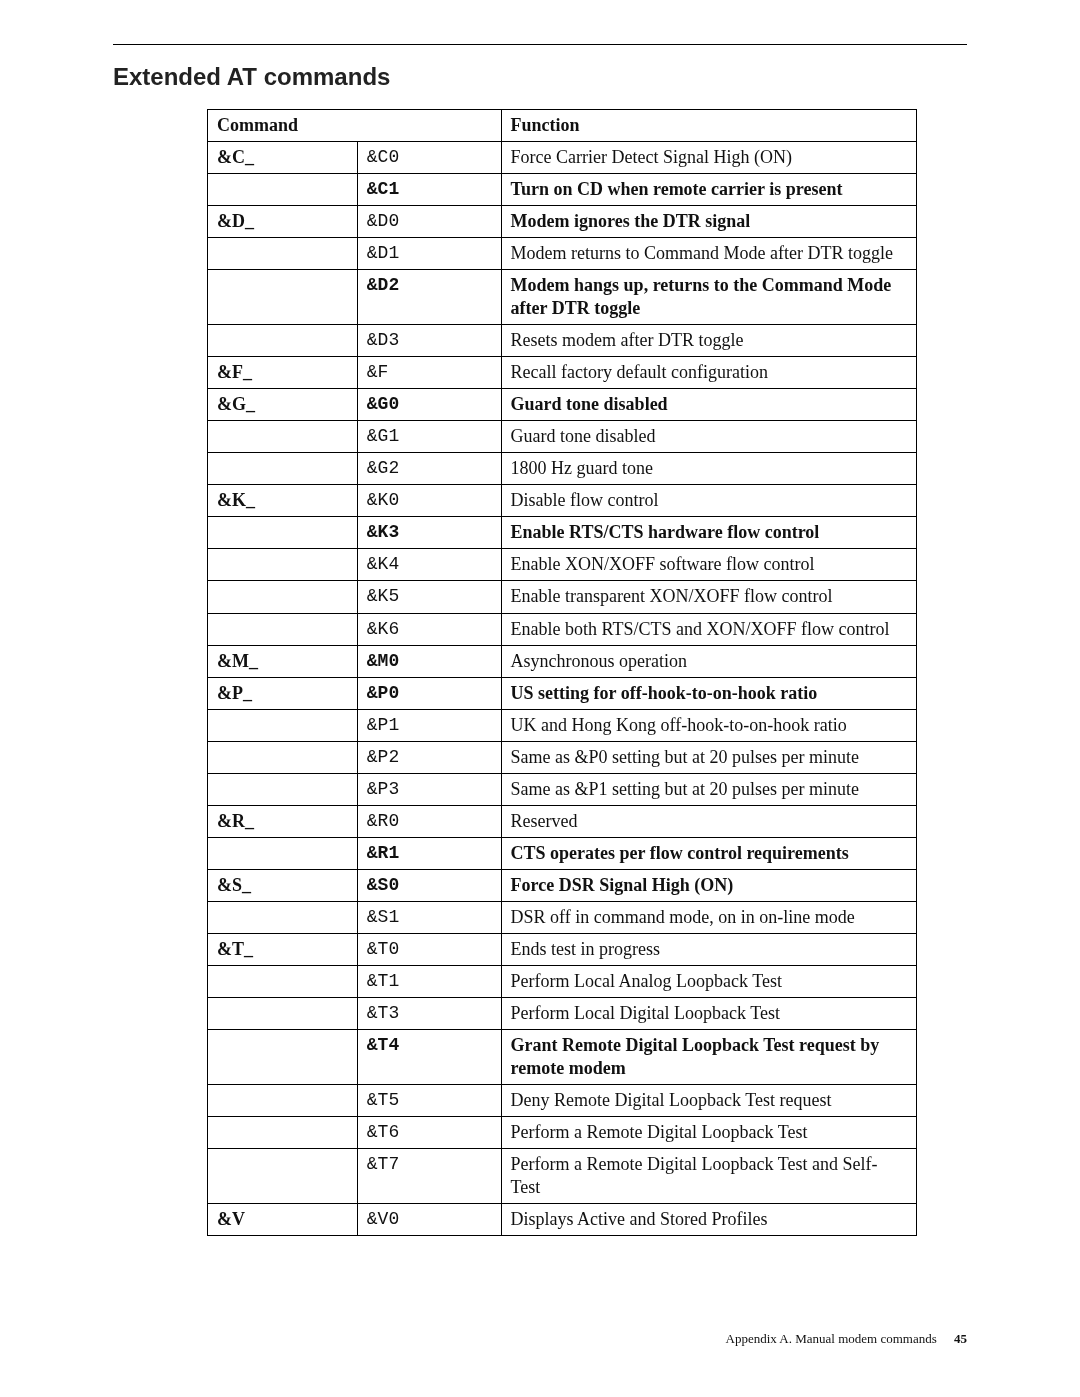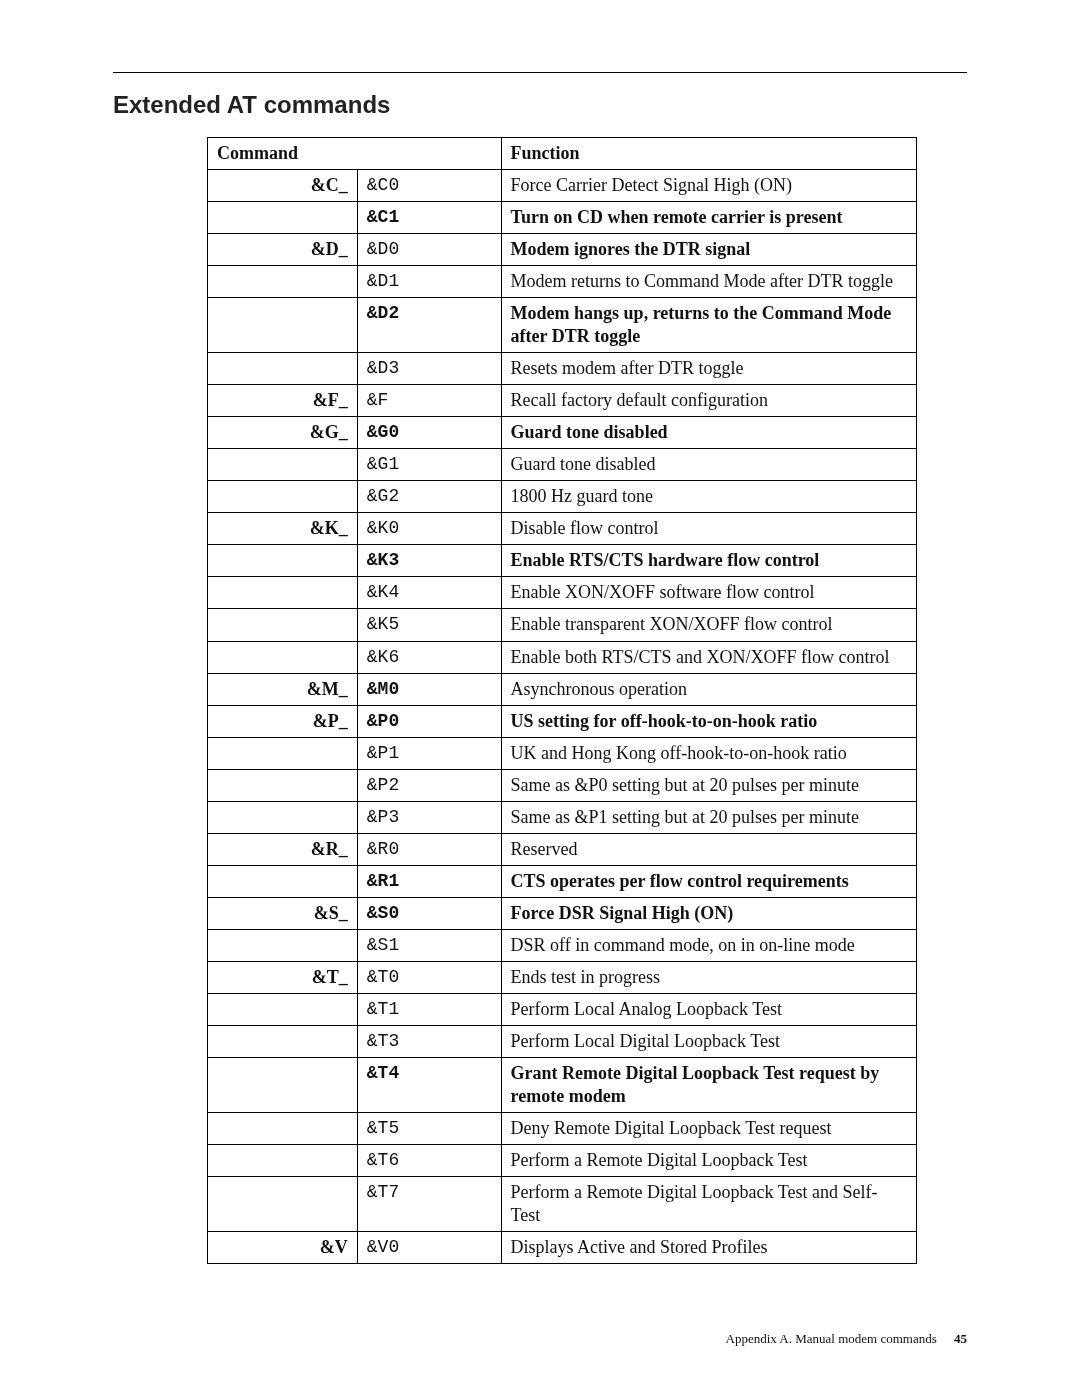--- a/index.html
+++ b/index.html
@@ -4,21 +4,21 @@
 <style>
   * { margin: 0; padding: 0; box-sizing: border-box; }
   body {
     background: #fff;
     font-family: Georgia, 'Times New Roman', serif;
     width: 1080px;
     height: 1397px;
     position: relative;
   }
   .page {
-    padding: 72px 113px 0 113px;
+    padding: 44px 113px 0 113px;
   }
   .rule {
     border-top: 1px solid #000;
     margin-bottom: 18px;
   }
   h2.title {
     font-family: Arial, Helvetica, sans-serif;
     font-weight: bold;
     font-size: 24px;
     color: #222;
@@ -34,21 +34,21 @@
   table.cmd th, table.cmd td {
     border: 1px solid #000;
     padding: 4px 9px 4px 9px;
     text-align: left;
     vertical-align: top;
     line-height: 1.28;
   }
   table.cmd th {
     font-weight: bold;
   }
-  table.cmd td.col1 { width: 150px; text-align: right; }
+  table.cmd td.col1 { width: 150px; }
   table.cmd td.col2 { width: 144px; font-family: Liberation Mono, monospace; }
   table.cmd td.col3 { width: 416px; }
   .b { font-weight: bold; }
   .footer {
     position: absolute;
     bottom: 50px;
     right: 113px;
     font-size: 13px;
     color: #111;
   }

